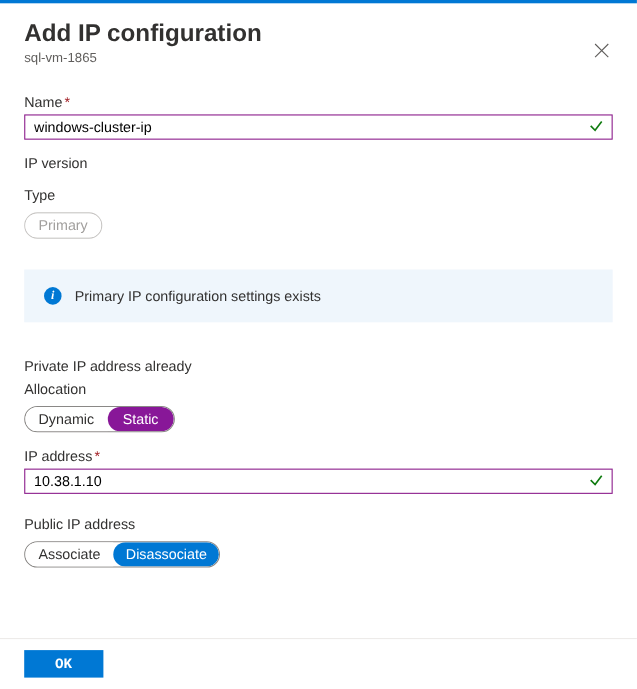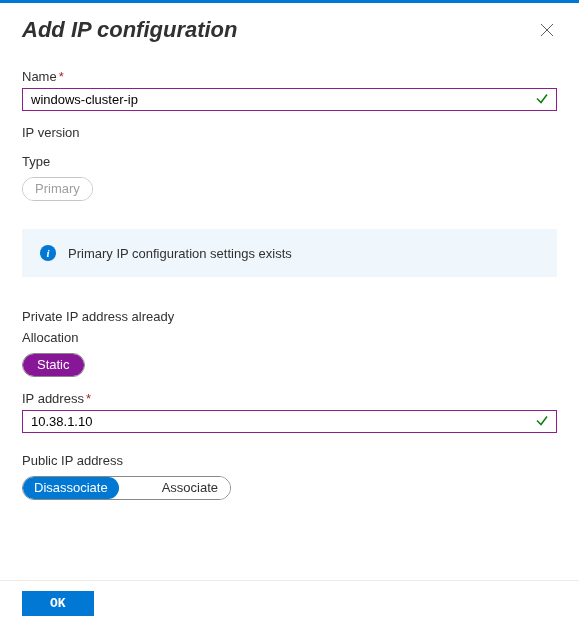--- a/index.html
+++ b/index.html
@@ -13,21 +13,20 @@
       position: relative;
       border-top: 3px solid #0078d4;
     }
     .panel {
       padding: 14px 22px 0 22px;
     }
     .header {
       display: flex;
       justify-content: space-between;
       align-items: flex-end;
-      font-style: italic;
     }
     .title {
       font-size: 22px;
       font-weight: 600;
       color: #323130;
       line-height: 1.2;
     }
     .subtitle {
       font-size: 12px;
       color: #605e5c;
@@ -100,21 +99,20 @@
       border-radius: 50%;
       background: #a19f9d;
     }
     .pill-group {
       display: inline-flex;
       border: 1px solid #8a8886;
       border-radius: 14px;
       overflow: hidden;
       height: 24px;
       margin-top: 4px;
-      gap: 31px;
     }
     .pill {
       padding: 0 12px;
       line-height: 22px;
       font-size: 13px;
       background: #fff;
       cursor: pointer;
       color: #323130;
     }
     .pill.disabled-group { cursor: default; }
@@ -189,20 +187,21 @@
       font-family: Liberation Mono, monospace;
     }
   </style>
 </head>
 <body>
 
 <div class="panel">
   <div class="header">
     <div>
       <div class="title">Add IP configuration</div>
+      <div class="subtitle">sql-vm-1865</div>
     </div>
     <div class="close">
       <svg width="14" height="14" viewBox="0 0 14 14">
           <path d="M1 1 L13 13 M13 1 L1 13" stroke="#605e5c" stroke-width="1"></path>
         </svg>
     </div>
   </div>
 
   <div class="section">
     <div class="label"><span>Name</span><span class="req">*</span></div>
@@ -230,41 +229,42 @@
   <div class="info-box">
     <div class="info-icon">i</div>
     <div class="info-text">Primary IP configuration settings exists</div>
   </div>
 
   <div class="section-heading">Private IP address already</div>
 
   <div style="margin-top:6px;">
     <div class="label">Allocation</div>
     <div class="pill-group">
+      <div class="pill">Dynamic</div>
       <div class="pill sel-purple">Static</div>
     </div>
   </div>
 
   <div style="margin-top:14px;">
     <div class="label"><span>IP address</span><span class="req">*</span></div>
     <div class="input-wrap">
       <input class="text-input" type="text" value="10.38.1.10" style="">
       <span class="check">
         <svg width="14" height="14" viewBox="0 0 14 14">
             <path d="M2 7 L6 11 L12 3" stroke="#107c10" stroke-width="1.5" fill="none"></path>
           </svg>
       </span>
     </div>
   </div>
 
   <div style="margin-top:20px;">
     <div class="label">Public IP address</div>
     <div class="pill-group">
+      <div class="pill">Associate</div>
       <div class="pill sel-blue">Disassociate</div>
-      <div class="pill">Associate</div>
     </div>
   </div>
 
 </div>
 
 <div class="footer">
   <button class="ok-btn">OK</button>
 </div>
 
 </body></html>

